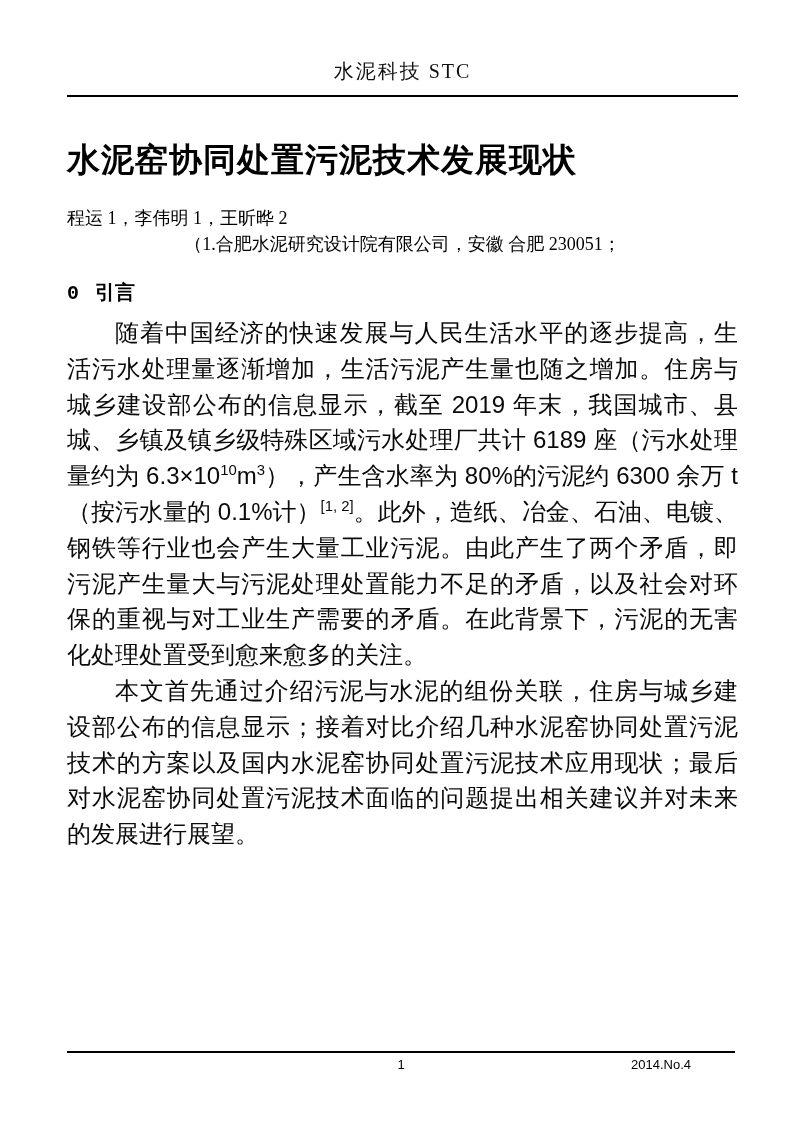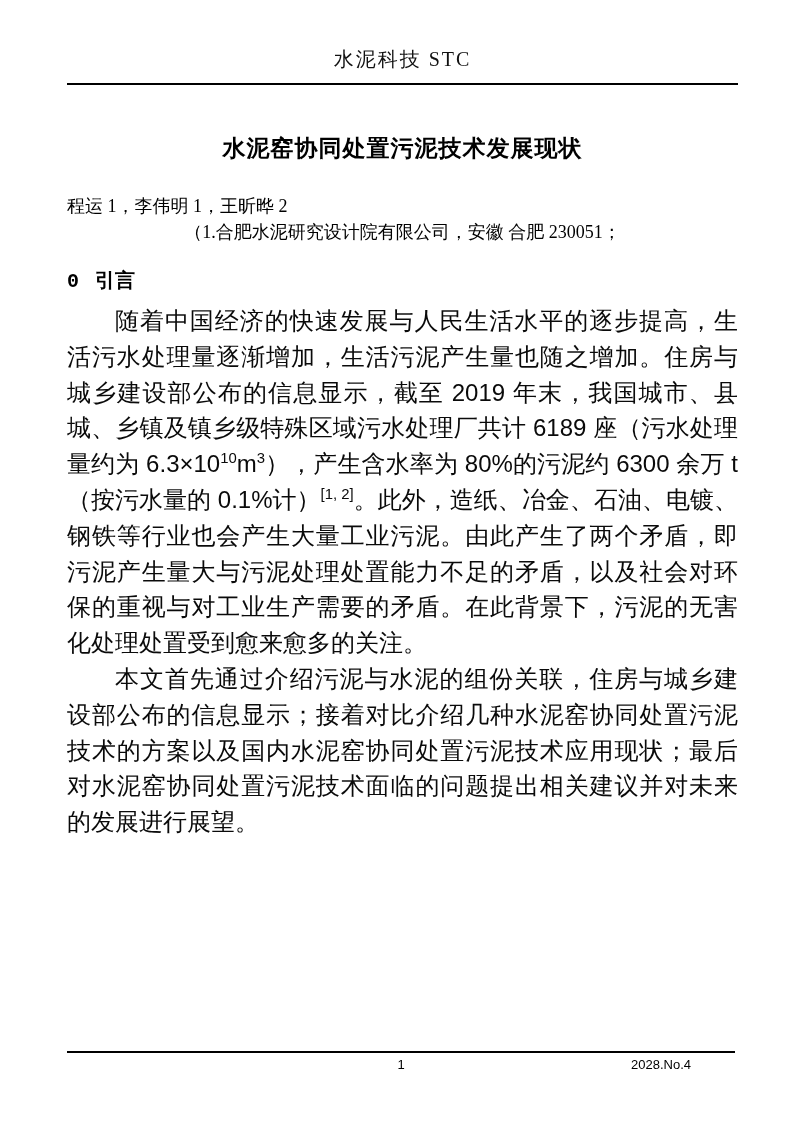--- a/index.html
+++ b/index.html
@@ -6,21 +6,21 @@
     margin: 0;
     padding: 0;
     background: #ffffff;
   }
   .page {
     position: relative;
     width: 793px;
     height: 1122px;
     background: #ffffff;
     box-sizing: border-box;
-    padding: 0 55px 0 67px;
+    padding: 12px 55px 0 67px;
     overflow: hidden;
     color: #000000;
     border-radius: 19px;
   }
   .running-header {
     margin-top: 46px;
     text-align: center;
     font-family: "Liberation Serif", "DejaVu Serif", serif;
     font-size: 20px;
     line-height: 26px;
@@ -28,23 +28,23 @@
     color: #111111;
   }
   .header-rule {
     margin-top: 11px;
     border: none;
     border-top: 2px solid #000000;
     height: 0;
   }
   .article-title {
     margin: 42px 0 0 0;
-    text-align: center;
+    text-align: left;
     font-family: "Liberation Sans", "DejaVu Sans", sans-serif;
-    font-size: 23px;
+    font-size: 33px;
     line-height: 42px;
     font-weight: 700;
     letter-spacing: 1px;
   }
   .authors-line {
     margin-top: 24px;
     font-family: "Liberation Serif", "DejaVu Serif", serif;
     font-size: 18px;
     line-height: 26px;
   }
@@ -130,16 +130,16 @@
 
     <p class="body-paragraph"><span>随着中国经济的快速发展与人民生活水平的逐步提高，生活污水处理量逐渐增加，生活污泥产生量也随之增加。住房与城乡建设部公布的信息显示，截至 2019 年末，我国城市、县城、乡镇及镇乡级特殊区域污水处理厂共计 6189 座（污水处理量约为 6.3×10</span><sup>10</sup><span>m</span><sup>3</sup><span>），产生含水率为 80%的污泥约 6300 余万 t（按污水量的 0.1%计）</span><sup>[1, 2]</sup><span>。此外，造纸、冶金、石油、电镀、钢铁等行业也会产生大量工业污泥。由此产生了两个矛盾，即污泥产生量大与污泥处理处置能力不足的矛盾，以及社会对环保的重视与对工业生产需要的矛盾。在此背景下，污泥的无害化处理处置受到愈来愈多的关注。</span></p>
 
 
     <p class="body-paragraph">本文首先通过介绍污泥与水泥的组份关联，住房与城乡建设部公布的信息显示；接着对比介绍几种水泥窑协同处置污泥技术的方案以及国内水泥窑协同处置污泥技术应用现状；最后对水泥窑协同处置污泥技术面临的问题提出相关建议并对未来的发展进行展望。</p>
 
   </div>
 
   <div class="page-footer">
     <span class="page-number">1</span>
-    <span class="issue-label">2028.No.4</span>
+    <span class="issue-label">2014.No.4</span>
   </div>
 
 </div>
 
 </body></html>

